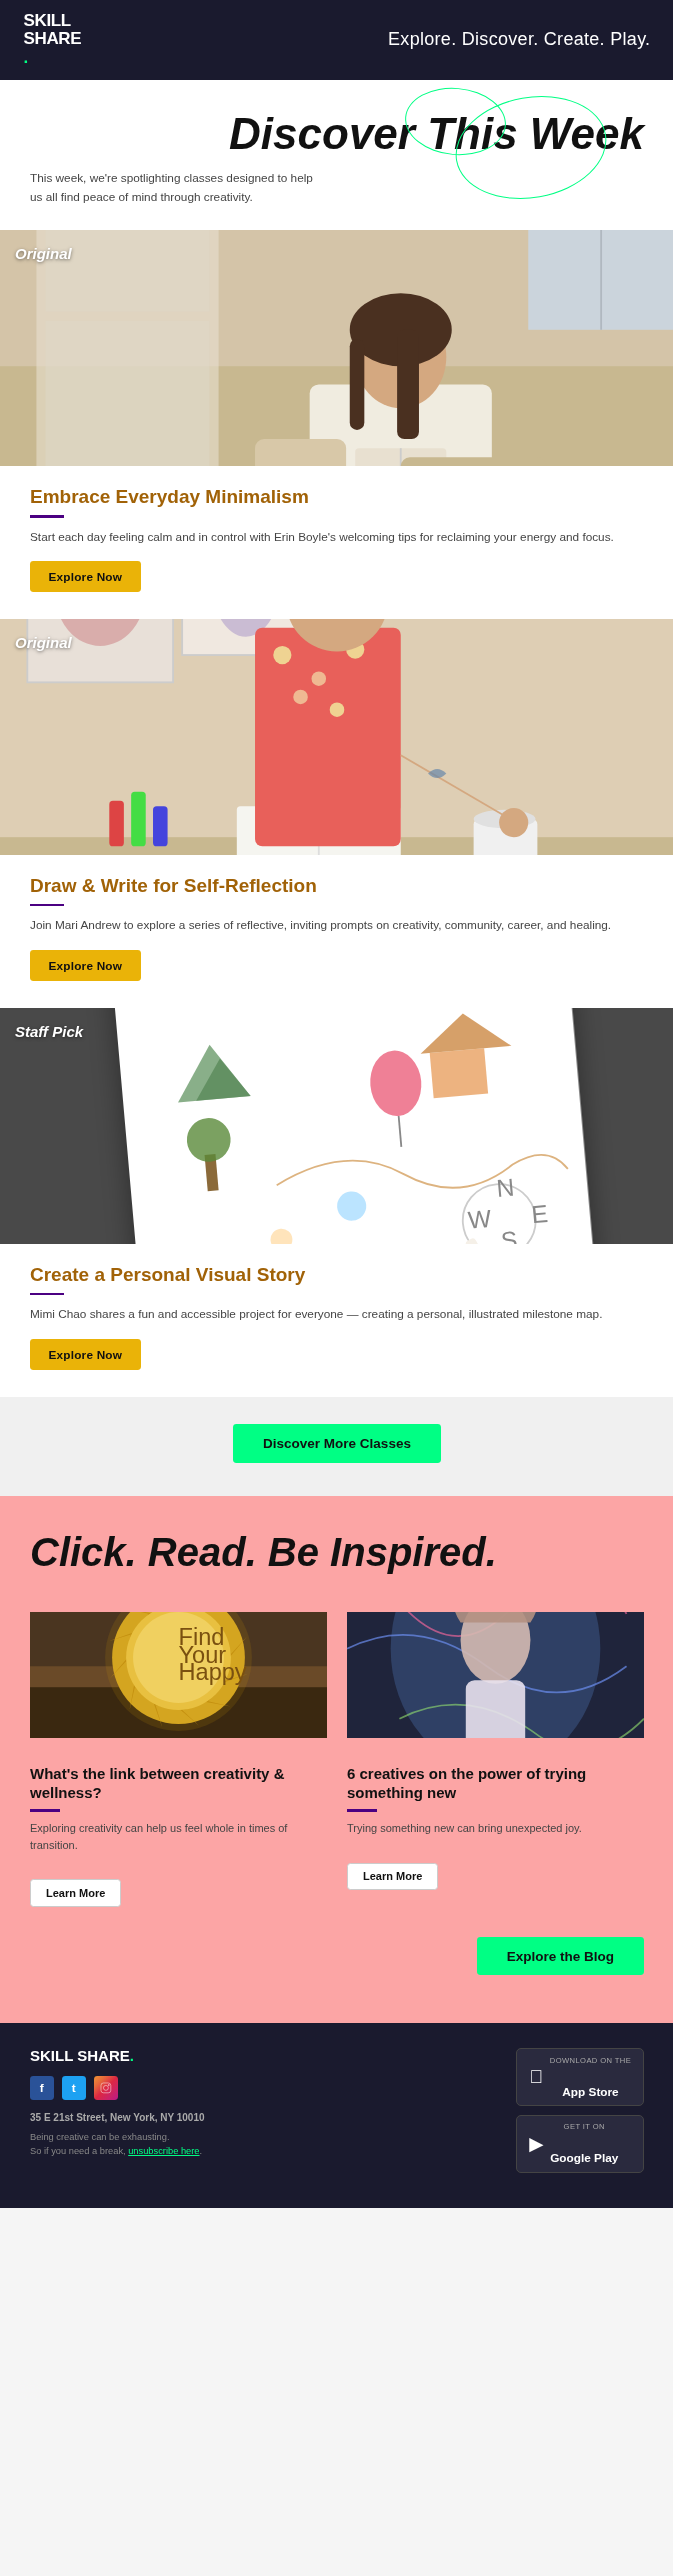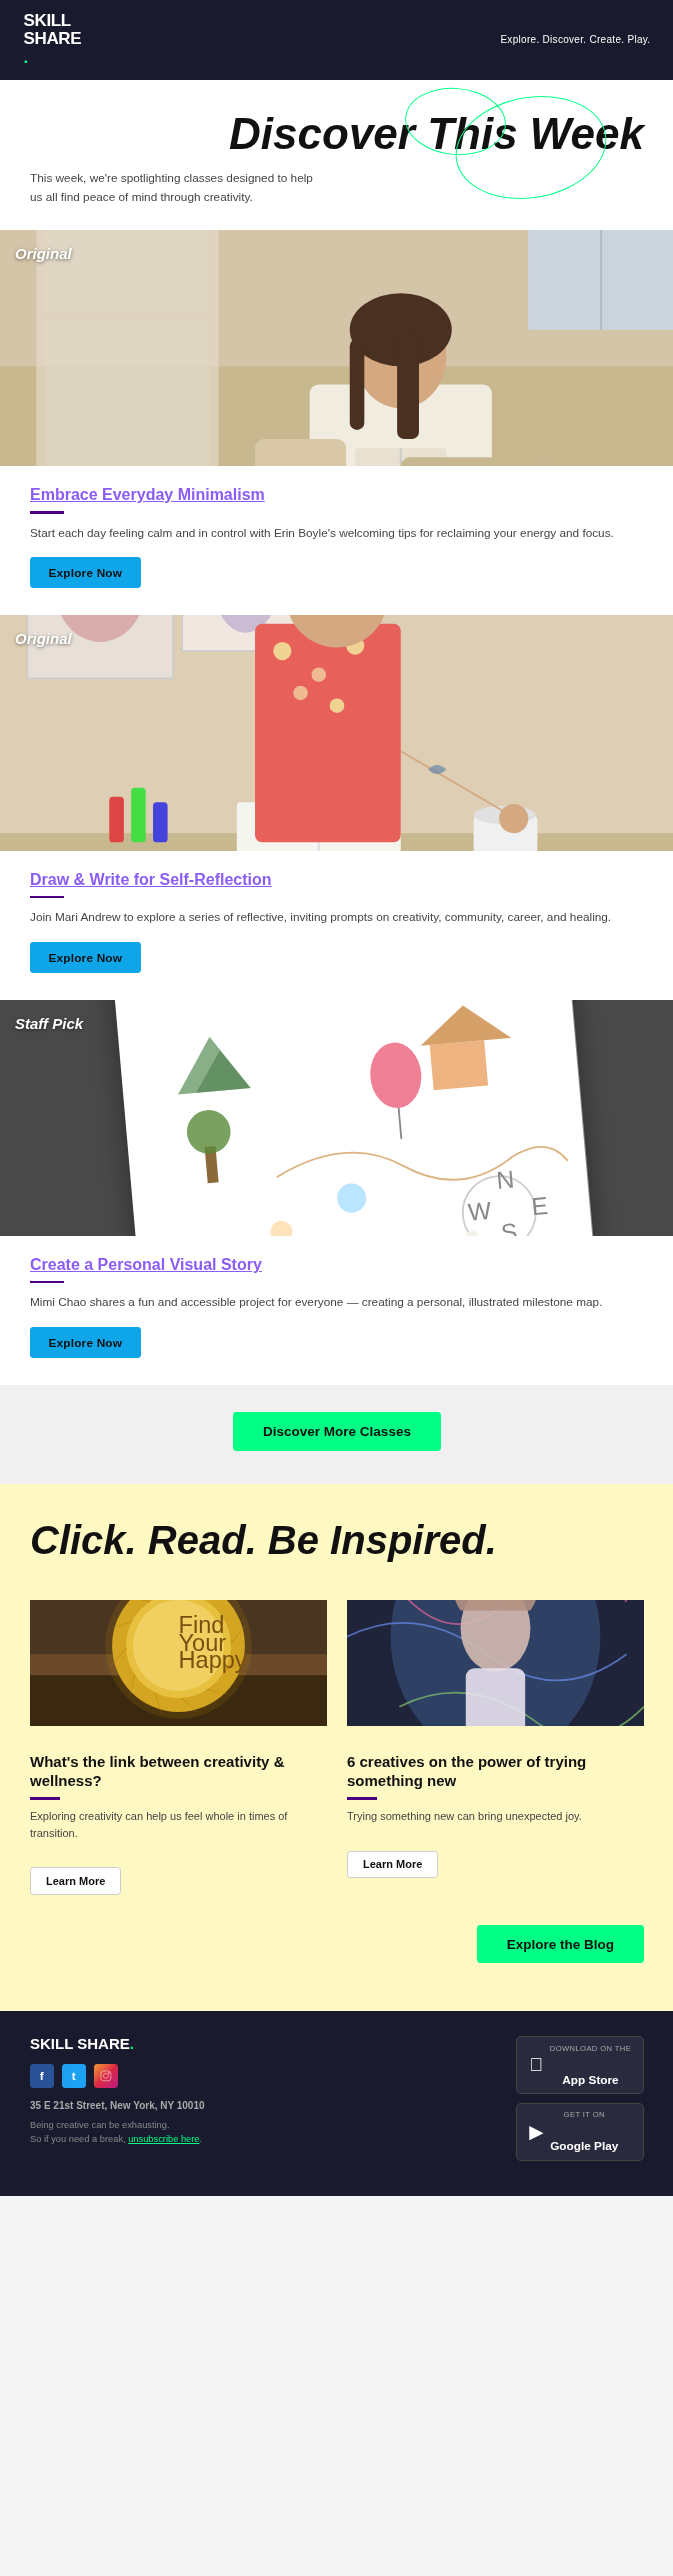--- a/index.html
+++ b/index.html
@@ -20,21 +20,21 @@
       line-height: 1.1;
       text-transform: uppercase;
       letter-spacing: -0.4px;
     }
     .logo-text span {
       display: block;
     }
     .logo-dot { color: #00ff84; }
     .header-tagline {
       color: #fff;
-      font-size: 10px;
+      font-size: 18px;
       font-weight: 500;
       letter-spacing: 0.3px;
     }
 
     
     .main-content {
       background: #fff;
       padding: 0;
     }
 
@@ -86,41 +86,40 @@
       font-weight: 700;
       font-style: italic;
       text-shadow: 0 0.8px 3.4px rgba(0,0,0,0.5);
       z-index: 2;
     }
     .class-info {
       padding: 20px 30px 27px 30px;
       background: #fff;
     }
     .class-title {
-      font-size: 16px;
-      font-weight: 700;
-      color: #8b5cf6;
+      font-size: 19px;
+      font-weight: 700;
+      color: #a16207;
       margin-bottom: 6.7px;
-      text-decoration: underline;
     }
     .class-title-underline {
       width: 34px;
       height: 2.5px;
       background: #4b0082;
       margin-bottom: 10px;
     }
     .class-desc {
       font-size: 11.8px;
       color: #444;
       line-height: 1.6;
       margin-bottom: 15px;
     }
     .btn-explore {
       display: inline-block;
-      background: #0ea5e9;
+      background: #eab308;
       color: #111;
       font-size: 11.8px;
       font-weight: 700;
       padding: 8.4px 18.5px;
       border-radius: 3.4px;
       border: none;
       cursor: pointer;
       text-transform: none;
       letter-spacing: 0.2px;
     }
@@ -140,21 +139,21 @@
       font-size: 13.5px;
       font-weight: 700;
       padding: 11.8px 30px;
       border-radius: 3.4px;
       border: none;
       cursor: pointer;
     }
 
     
     .blog-section {
-      background: #fef9c3;
+      background: #fca5a5;
       padding: 34px 30px;
     }
     .blog-title {
       font-size: 40px;
       font-weight: 700;
       color: #111;
       line-height: 1.1;
       margin-bottom: 23.6px;
       font-style: italic;
     }

